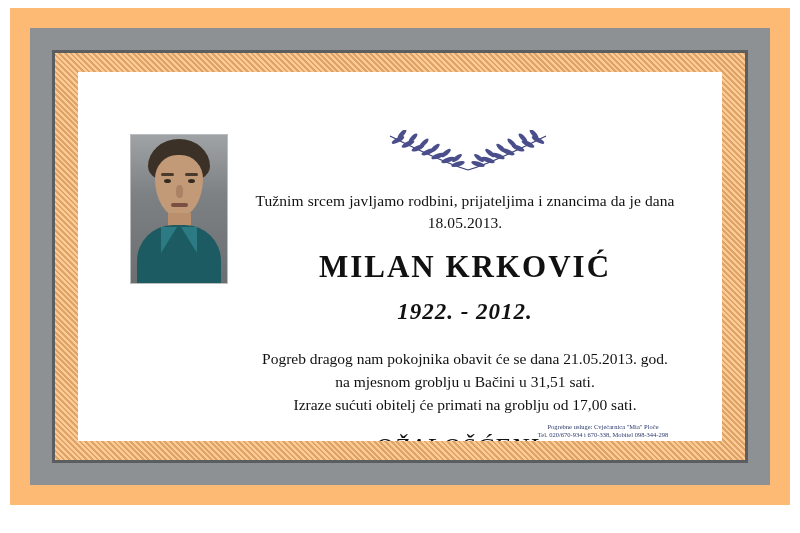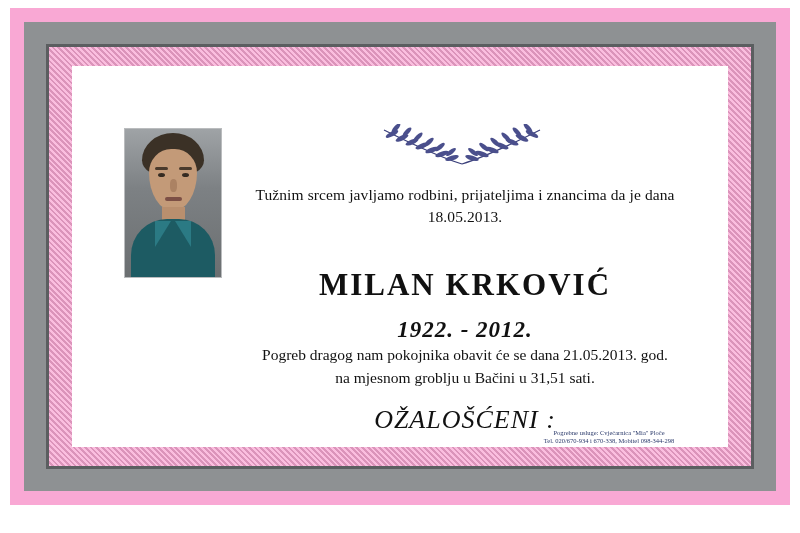--- a/index.html
+++ b/index.html
@@ -21,23 +21,23 @@
     background: #ffffff;
   }
 
   
   .obituary-frame {
     position: absolute;
     left: 10px;
     top: 8px;
     width: 780px;
     height: 497px;
-    background: #f9a8d4;
+    background: #fdba74;
     box-sizing: border-box;
-    padding: 14px;
+    padding: 20px;
   }
   
   .border-ornament {
     width: 100%;
     height: 100%;
     box-sizing: border-box;
     border: 22px solid #8e9193;
     background:
       repeating-linear-gradient(45deg, rgba(255,255,255,0.25) 0 2px, rgba(0,0,0,0.12) 2px 4px);
     background-clip: border-box;
@@ -164,33 +164,34 @@
     top: 118px;
     text-align: center;
     color: #111111;
   }
   .intro-line {
     font-size: 15.5px;
     line-height: 1.45;
     letter-spacing: 0.1px;
   }
   .name {
-    margin-top: 38px;
+    margin-top: 14px;
     font-size: 31px;
     font-weight: bold;
     letter-spacing: 2px;
   }
   .years {
     margin-top: 14px;
     font-size: 23px;
     font-style: italic;
     font-weight: bold;
     letter-spacing: 1px;
   }
   .funeral {
+    margin-top: 22px;
     font-size: 15.5px;
     line-height: 1.5;
   }
   .mourners-title {
     margin-top: 16px;
     font-size: 26px;
     font-style: italic;
     letter-spacing: 1px;
   }
 
@@ -270,20 +271,21 @@
 
         <div class="text-col">
           <div class="intro-line">Tužnim srcem javljamo rodbini, prijateljima i znancima da je dana 18.05.2013.</div>
 
           <div class="name">MILAN  KRKOVIĆ</div>
           <div class="years">1922. - 2012.</div>
 
           <div class="funeral">
             <div>Pogreb dragog nam pokojnika obavit će se dana 21.05.2013. god.</div>
             <div>na mjesnom groblju u Bačini u 31,51 sati.</div>
+            <div>Izraze sućuti obitelj će primati na groblju od 17,00 sati.</div>
           </div>
 
           <div class="mourners-title">OŽALOŠĆENI :</div>
 
         </div>
 
         <div class="footer-note">
           <div>Pogrebne usluge: Cvjećarnica "Mia" Ploče</div>
           <div>Tel. 020/670-934 i 670-338, Mobitel 098-344-298</div>
         </div>

